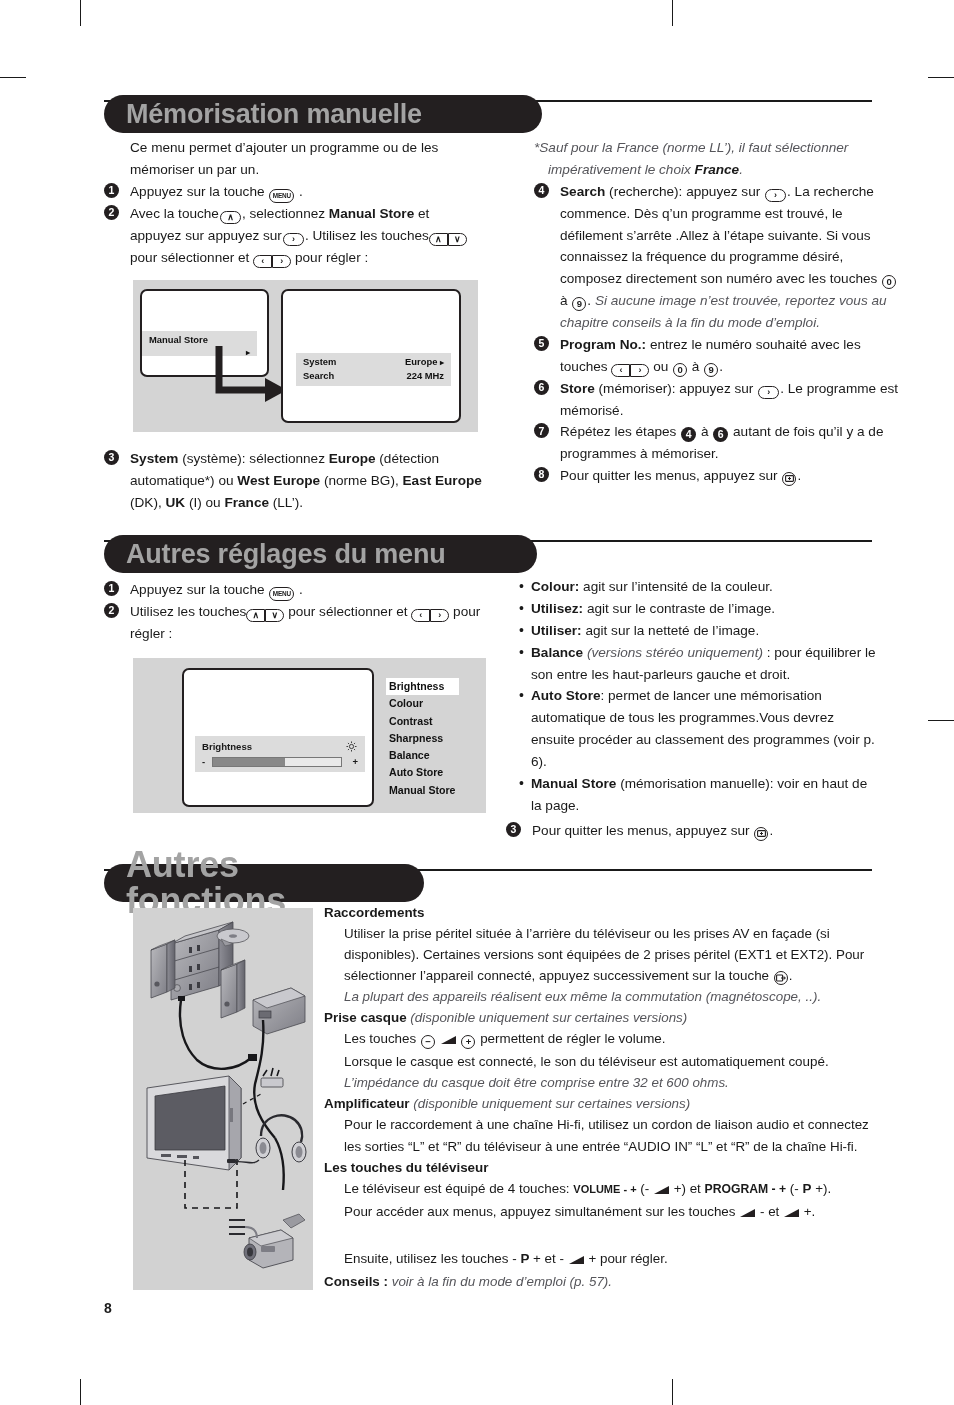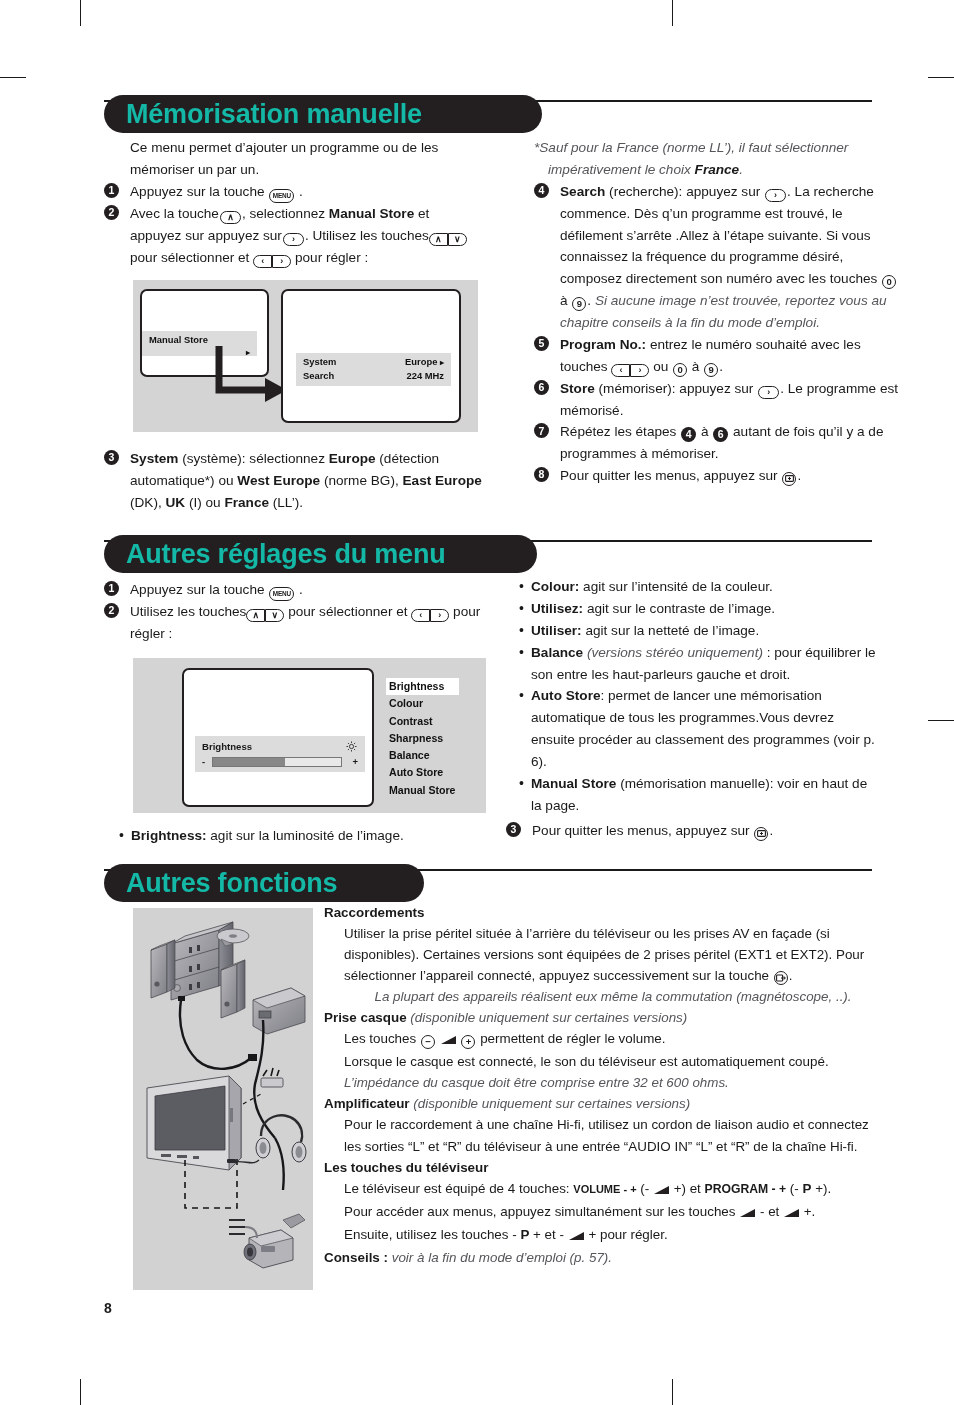--- a/index.html
+++ b/index.html
@@ -13,21 +13,21 @@
   
   .cmark{position:absolute;background:#1a1a1a;}
   .cm-v{width:1px;height:26px;}
   .cm-h{height:1px;width:26px;}
 
   
   .rule{position:absolute;background:#1a1a1a;height:2px;}
 
   
   .banner{
-    position:absolute;background:#231f20;color:#14b8a6;
+    position:absolute;background:#231f20;color:#a3a3a3;
     border-radius:22px;display:flex;align-items:center;
     padding:0 26px 0 22px;
     font-weight:bold;letter-spacing:-0.2px;
     font-family:"Liberation Sans", sans-serif;
   }
   .banner span{display:block;line-height:1;}
 
   
   .col{position:absolute;font-size:13.6px;line-height:1.61;}
   .col p{margin:0;}
@@ -277,25 +277,20 @@
       <div class="sel">Brightness</div>
       <div>Colour</div>
       <div>Contrast</div>
       <div>Sharpness</div>
       <div>Balance</div>
       <div>Auto Store</div>
       <div>Manual Store</div>
     </div>
   </div>
 
-  <div class="bullets" style="left:118px;top:825px;width:370px;">
-    <div class="bullet">
-      <b>Brightness:</b><span> agit sur la luminosité de l’image.</span>
-    </div>
-  </div>
 
   <div class="bullets" style="left:518px;top:576px;width:362px;">
     <div class="bullet">
       <b>Colour:</b><span> agit sur l’intensité de la couleur.</span>
     </div>
     <div class="bullet">
       <b>Utilisez:</b><span> agit sur le contraste de l’image.</span>
     </div>
     <div class="bullet">
       <b>Utiliser:</b><span> agit sur la netteté de l’image.</span>
@@ -317,21 +312,21 @@
       <span>Pour quitter les menus, appuyez sur </span><span class="key rnd">
           <svg width="9" height="7" viewBox="0 0 9 7">
             <rect x="0.6" y="0.6" width="7.8" height="5.8" rx="0.6" fill="none" stroke="#231f20" stroke-width="1.1"></rect>
             <path d="M4.5 2 V5 M3 3.5 H6" stroke="#231f20" stroke-width="1"></path>
           </svg>
         </span><span>.</span>
     </div>
   </div>
 
   <div class="rule" style="left:104px;top:869px;width:768px;"></div>
-  <div class="banner" style="left:104px;top:864px;width:272px;height:38px;font-size:27px;">
+  <div class="banner" style="left:104px;top:864px;width:272px;height:38px;font-size:36px;">
     <span>Autres fonctions</span>
   </div>
 
   <div class="illus" style="left:133px;top:908px;width:180px;height:382px;">
     <svg width="180" height="382" viewBox="0 0 180 382">
       <defs>
         <linearGradient id="gmetal" x1="0" y1="0" x2="1" y2="1">
           <stop offset="0%" stop-color="#b9b9bd"></stop>
             <stop offset="100%" stop-color="#7e7e86"></stop>
         </linearGradient>
@@ -431,21 +426,21 @@
   <div class="col" style="left:324px;top:902px;width:558px;font-size:13.4px;line-height:1.57;">
     <p><b>Raccordements</b></p>
     <p class="indent" style="padding-left:20px;">
       <span>Utiliser la prise péritel située à l’arrière du téléviseur ou les prises AV en façade (si disponibles). Certaines versions sont équipées de 2 prises péritel (EXT1 et EXT2). Pour sélectionner l’appareil connecté, appuyez successivement sur la touche </span><span class="key rnd">
           <svg width="10" height="8" viewBox="0 0 10 8">
             <rect x="0.6" y="1" width="6" height="6" rx="0.8" fill="none" stroke="#231f20" stroke-width="1.1"></rect>
             <path d="M5 4 H9.2 M7.6 2.4 L9.4 4 L7.6 5.6" stroke="#231f20" stroke-width="1" fill="none"></path>
           </svg>
         </span><span>.</span>
     </p>
-    <p class="indent it" style="padding-left:20px;text-align:center;">La plupart des appareils réalisent eux même la commutation (magnétoscope, ..).</p>
+    <p class="indent it" style="padding-left:20px;">La plupart des appareils réalisent eux même la commutation (magnétoscope, ..).</p>
 
     <p><b>Prise casque</b><span class="it"> (disponible uniquement sur certaines versions)</span></p>
     <p class="indent" style="padding-left:20px;">
       <span>Les touches </span><span class="key rnd">−</span>
       <span style="display:inline-block;vertical-align:-2px;"><svg width="17" height="10" viewBox="0 0 17 10">
             <polygon points="1,9 16,1 16,9" fill="#231f20"></polygon>
           </svg></span>
       <span class="key rnd">+</span><span> permettent de régler le volume.</span>
     </p>
     <p class="indent" style="padding-left:20px;">Lorsque le casque est connecté, le son du téléviseur est automatiquement coupé.</p>
@@ -460,21 +455,21 @@
             <polygon points="1,9 16,1 16,9" fill="#231f20"></polygon>
           </svg></span><span> +) et </span><b style="font-size:12.2px">PROGRAM - +</b><span> (- </span><b>P</b><span> +).</span>
     </p>
     <p class="indent" style="padding-left:20px;">
       <span>Pour accéder aux menus, appuyez simultanément sur les touches </span><span style="display:inline-block;vertical-align:-2px;"><svg width="17" height="10" viewBox="0 0 17 10">
             <polygon points="1,9 16,1 16,9" fill="#231f20"></polygon>
           </svg></span><span> - et </span><span style="display:inline-block;vertical-align:-2px;"><svg width="17" height="10" viewBox="0 0 17 10">
             <polygon points="1,9 16,1 16,9" fill="#231f20"></polygon>
           </svg></span><span> +.</span>
     </p>
-    <p class="indent" style="padding-left:20px;">
+    <p class="indent" style="padding-left:20px;margin-top:24px;">
       <span>Ensuite, utilisez les touches - </span><b>P</b><span> + et - </span><span style="display:inline-block;vertical-align:-2px;"><svg width="17" height="10" viewBox="0 0 17 10">
             <polygon points="1,9 16,1 16,9" fill="#231f20"></polygon>
           </svg></span><span> + pour régler.</span>
     </p>
 
     <p><b>Conseils :</b><span class="it"> voir à la fin du mode d’emploi (p. 57).</span></p>
   </div>
 
   <div class="pagenum" style="left:104px;top:1300px;">8</div>
 

